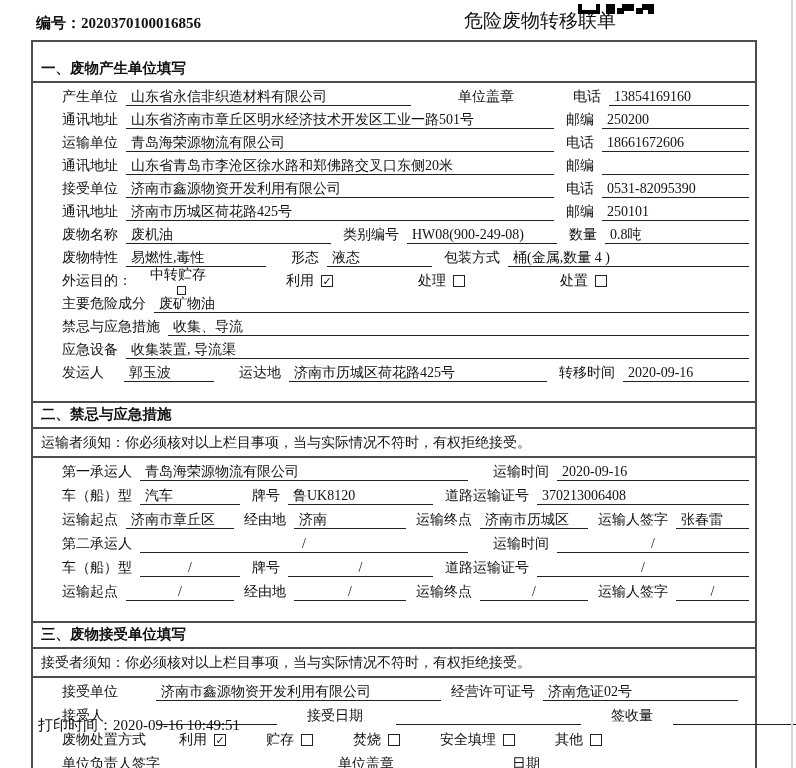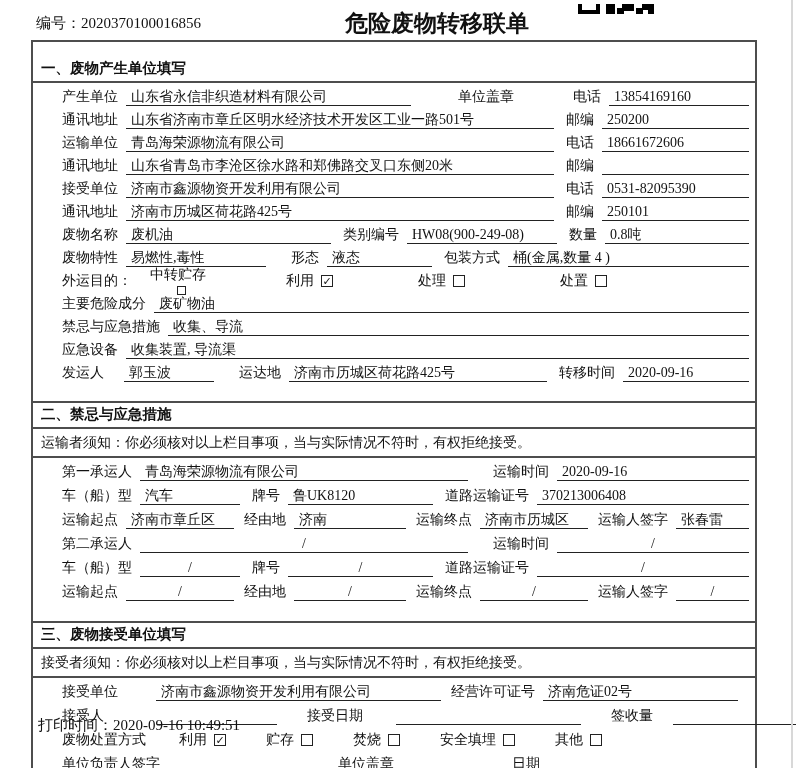--- a/index.html
+++ b/index.html
@@ -8,22 +8,22 @@
     background: #ffffff;
     font-family: "Liberation Serif", "DejaVu Serif", serif;
     color: #111;
     position: relative;
     overflow: hidden;
   }
   .page { position: relative; width: 796px; height: 768px; background: #fff; }
 
   
   .hdr { display: flex; padding-top: 6px; }
-  .serial { width: 258px; padding-left: 36px; padding-top: 8px; font-size: 15px; white-space: nowrap; }
-  .title { flex: 1; text-align: center; font-size: 23px; font-weight: bold; padding-top: 2px; white-space: nowrap; }
+  .serial { width: 258px; padding-left: 36px; padding-top: 8px; font-size: 15px; white-space: nowrap; font-weight: bold; }
+  .title { flex: 1; text-align: right; font-size: 19px; font-weight: normal; padding-top: 2px; white-space: nowrap; }
   .hdr-right { width: 180px; }
   .qr { position: absolute; left: 578px; top: 0; }
 
   
   .form-box {
     position: absolute; left: 31px; top: 40px; width: 726px;
     border: 2px solid #4d4d4d;
     background: #fff;
   }
   .sec-h {

